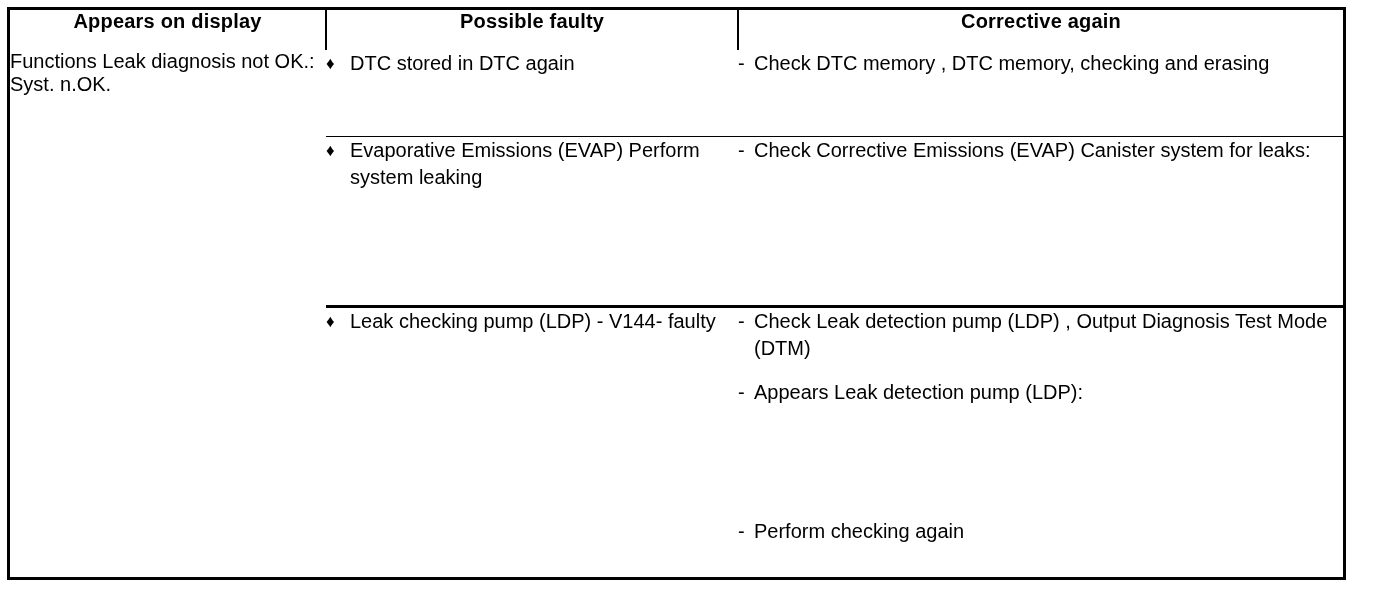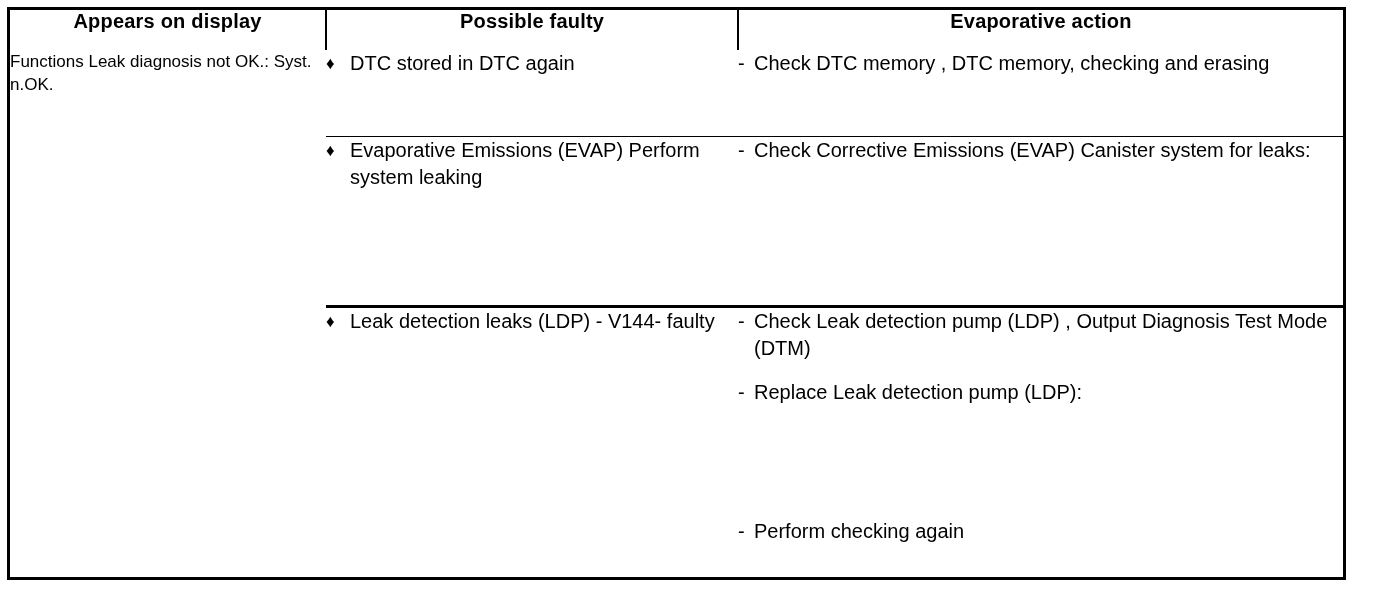--- a/index.html
+++ b/index.html
@@ -65,21 +65,21 @@
     font-size: 20px;
     letter-spacing: 0.2px;
   }
   .head-cell.vline { border-right: 2px solid #000000; }
 
   
   .vline { border-right: 2px solid #000000; }
 
   .display-cell {
     padding: 11px 10px 0 10px;
-    font-size: 17px;
+    font-size: 20px;
     line-height: 23px;
   }
 
   .cause-cell {
     padding: 16px 12px 0 14px;
     font-size: 20px;
     line-height: 27px;
   }
 
   .action-cell {
@@ -129,21 +129,21 @@
       <colgroup>
         <col class="col-1">
         <col class="col-2">
         <col class="col-3">
       </colgroup>
 
       <thead>
         <tr>
           <th class="head-cell vline">Appears on display</th>
           <th class="head-cell vline">Possible faulty</th>
-          <th class="head-cell">Evaporative action</th>
+          <th class="head-cell">Corrective again</th>
         </tr>
       </thead>
 
       <tbody>
 
         <tr>
           <td class="display-cell vline" rowspan="3">Functions Leak diagnosis not OK.: Syst. n.OK.</td>
 
           <td class="cause-cell vline" style="height:86px;">
             <div class="bullet-item">
@@ -173,32 +173,32 @@
               <span class="dash-glyph">-</span>
               <span>Check Corrective Emissions (EVAP) Canister system for leaks:</span>
             </div>
           </td>
         </tr>
 
         <tr class="row-thick">
           <td class="cause-cell vline">
             <div class="bullet-item">
               <span class="bullet-glyph">♦</span>
-              <span>Leak detection leaks (LDP) - V144- faulty</span>
+              <span>Leak checking pump (LDP) - V144- faulty</span>
             </div>
           </td>
 
           <td class="action-cell">
             <div class="dash-item">
               <span class="dash-glyph">-</span>
               <span>Check Leak detection pump (LDP) , Output Diagnosis Test Mode (DTM)</span>
             </div>
             <div class="dash-item">
               <span class="dash-glyph">-</span>
-              <span>Replace Leak detection pump (LDP):</span>
+              <span>Appears Leak detection pump (LDP):</span>
             </div>
             <div class="gap-spacer"></div>
             <div class="dash-item" style="margin-top:0;">
               <span class="dash-glyph">-</span>
               <span>Perform checking again</span>
             </div>
           </td>
         </tr>
 
       </tbody>

